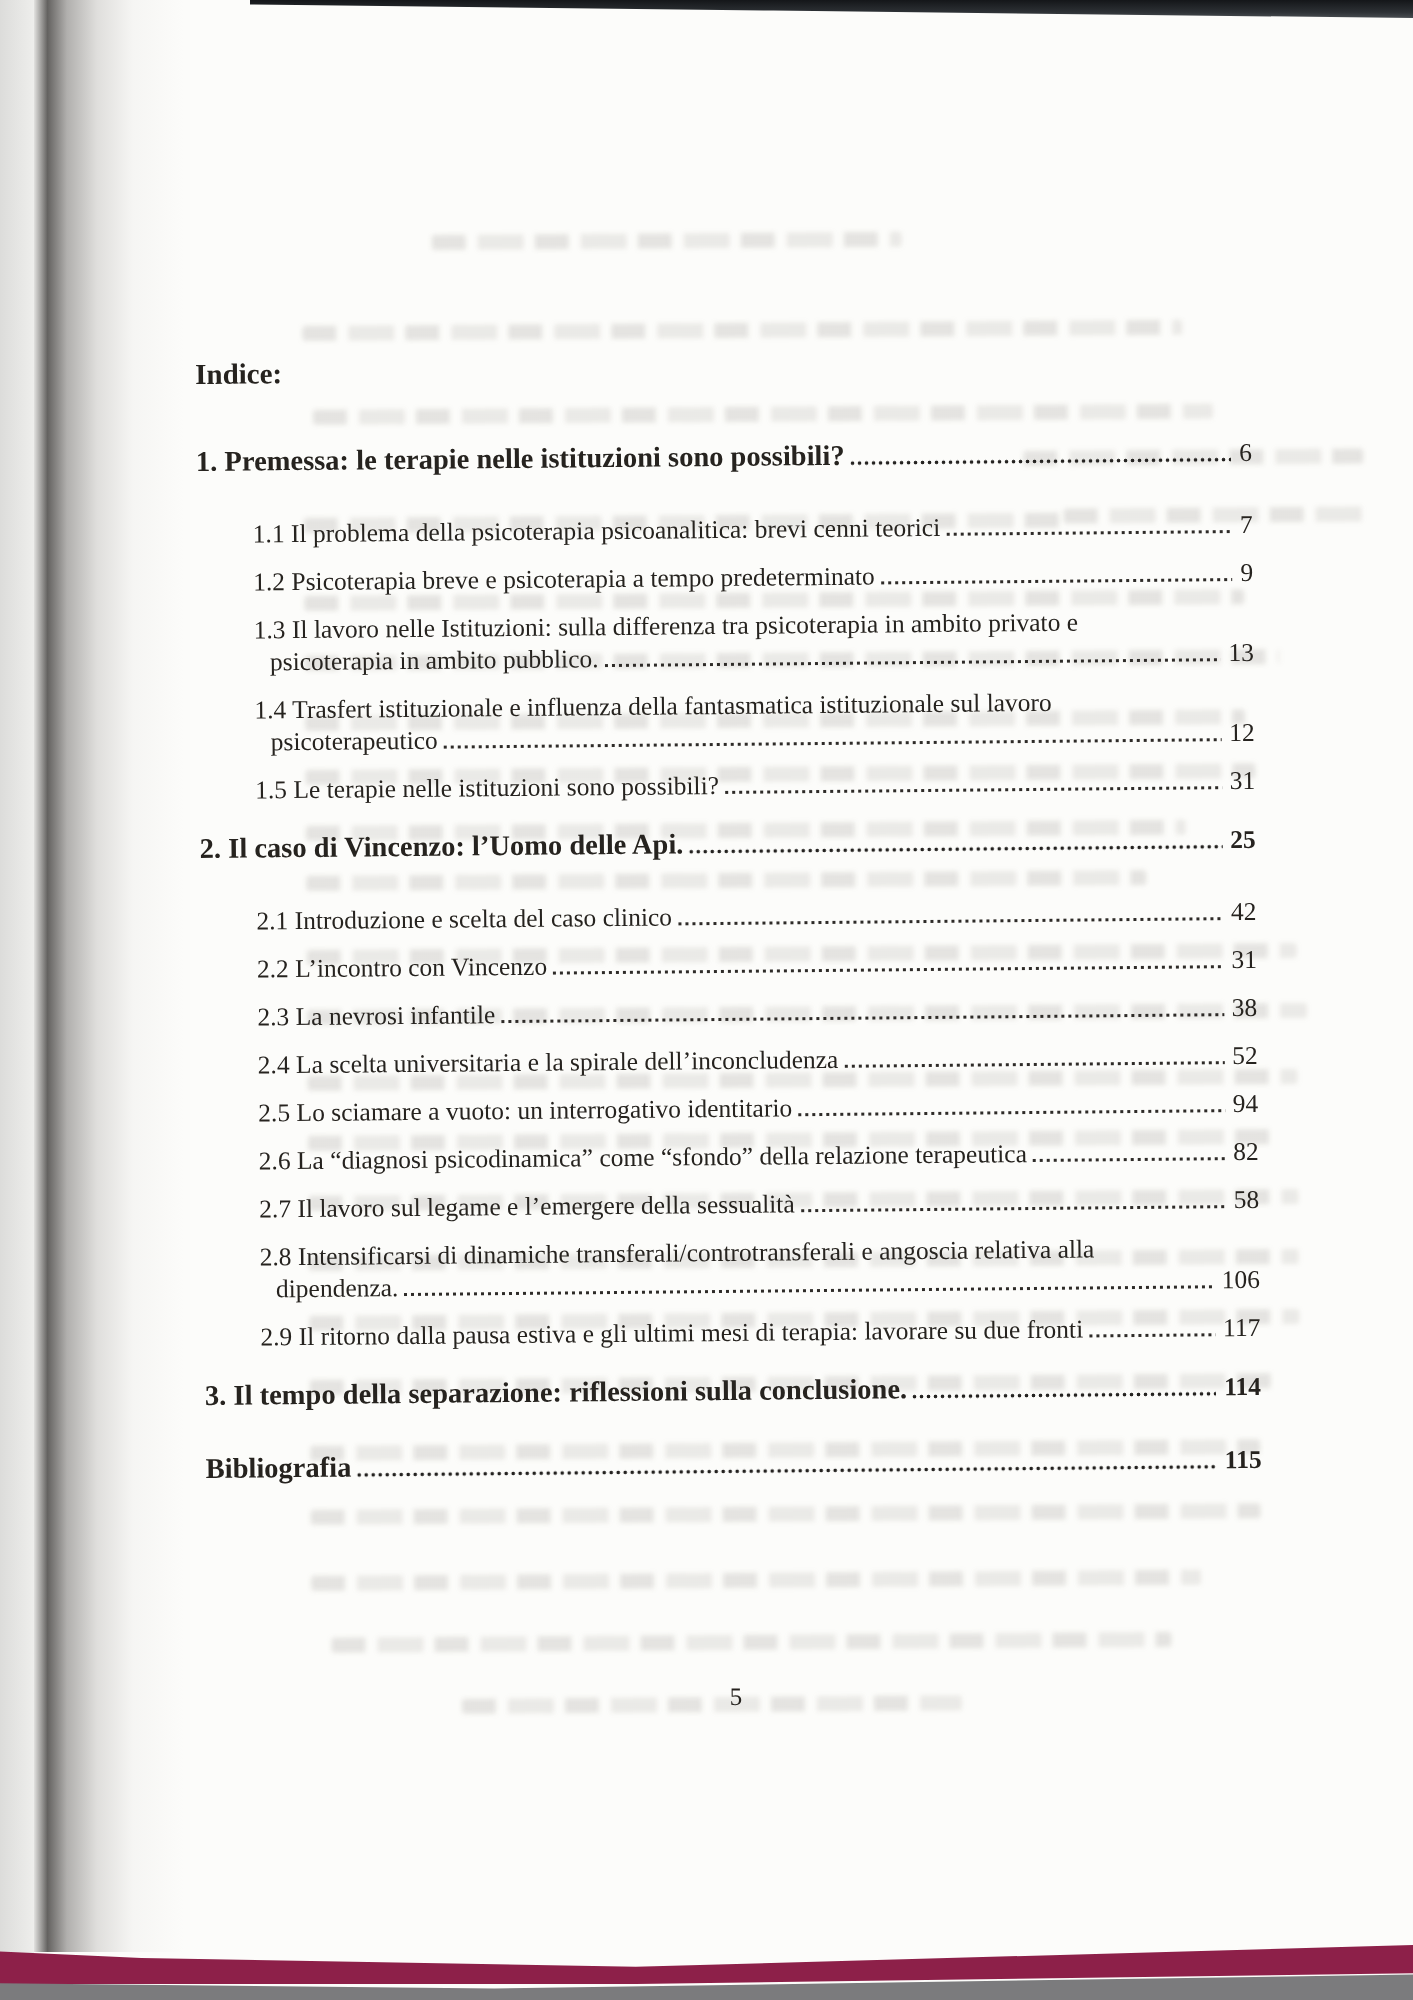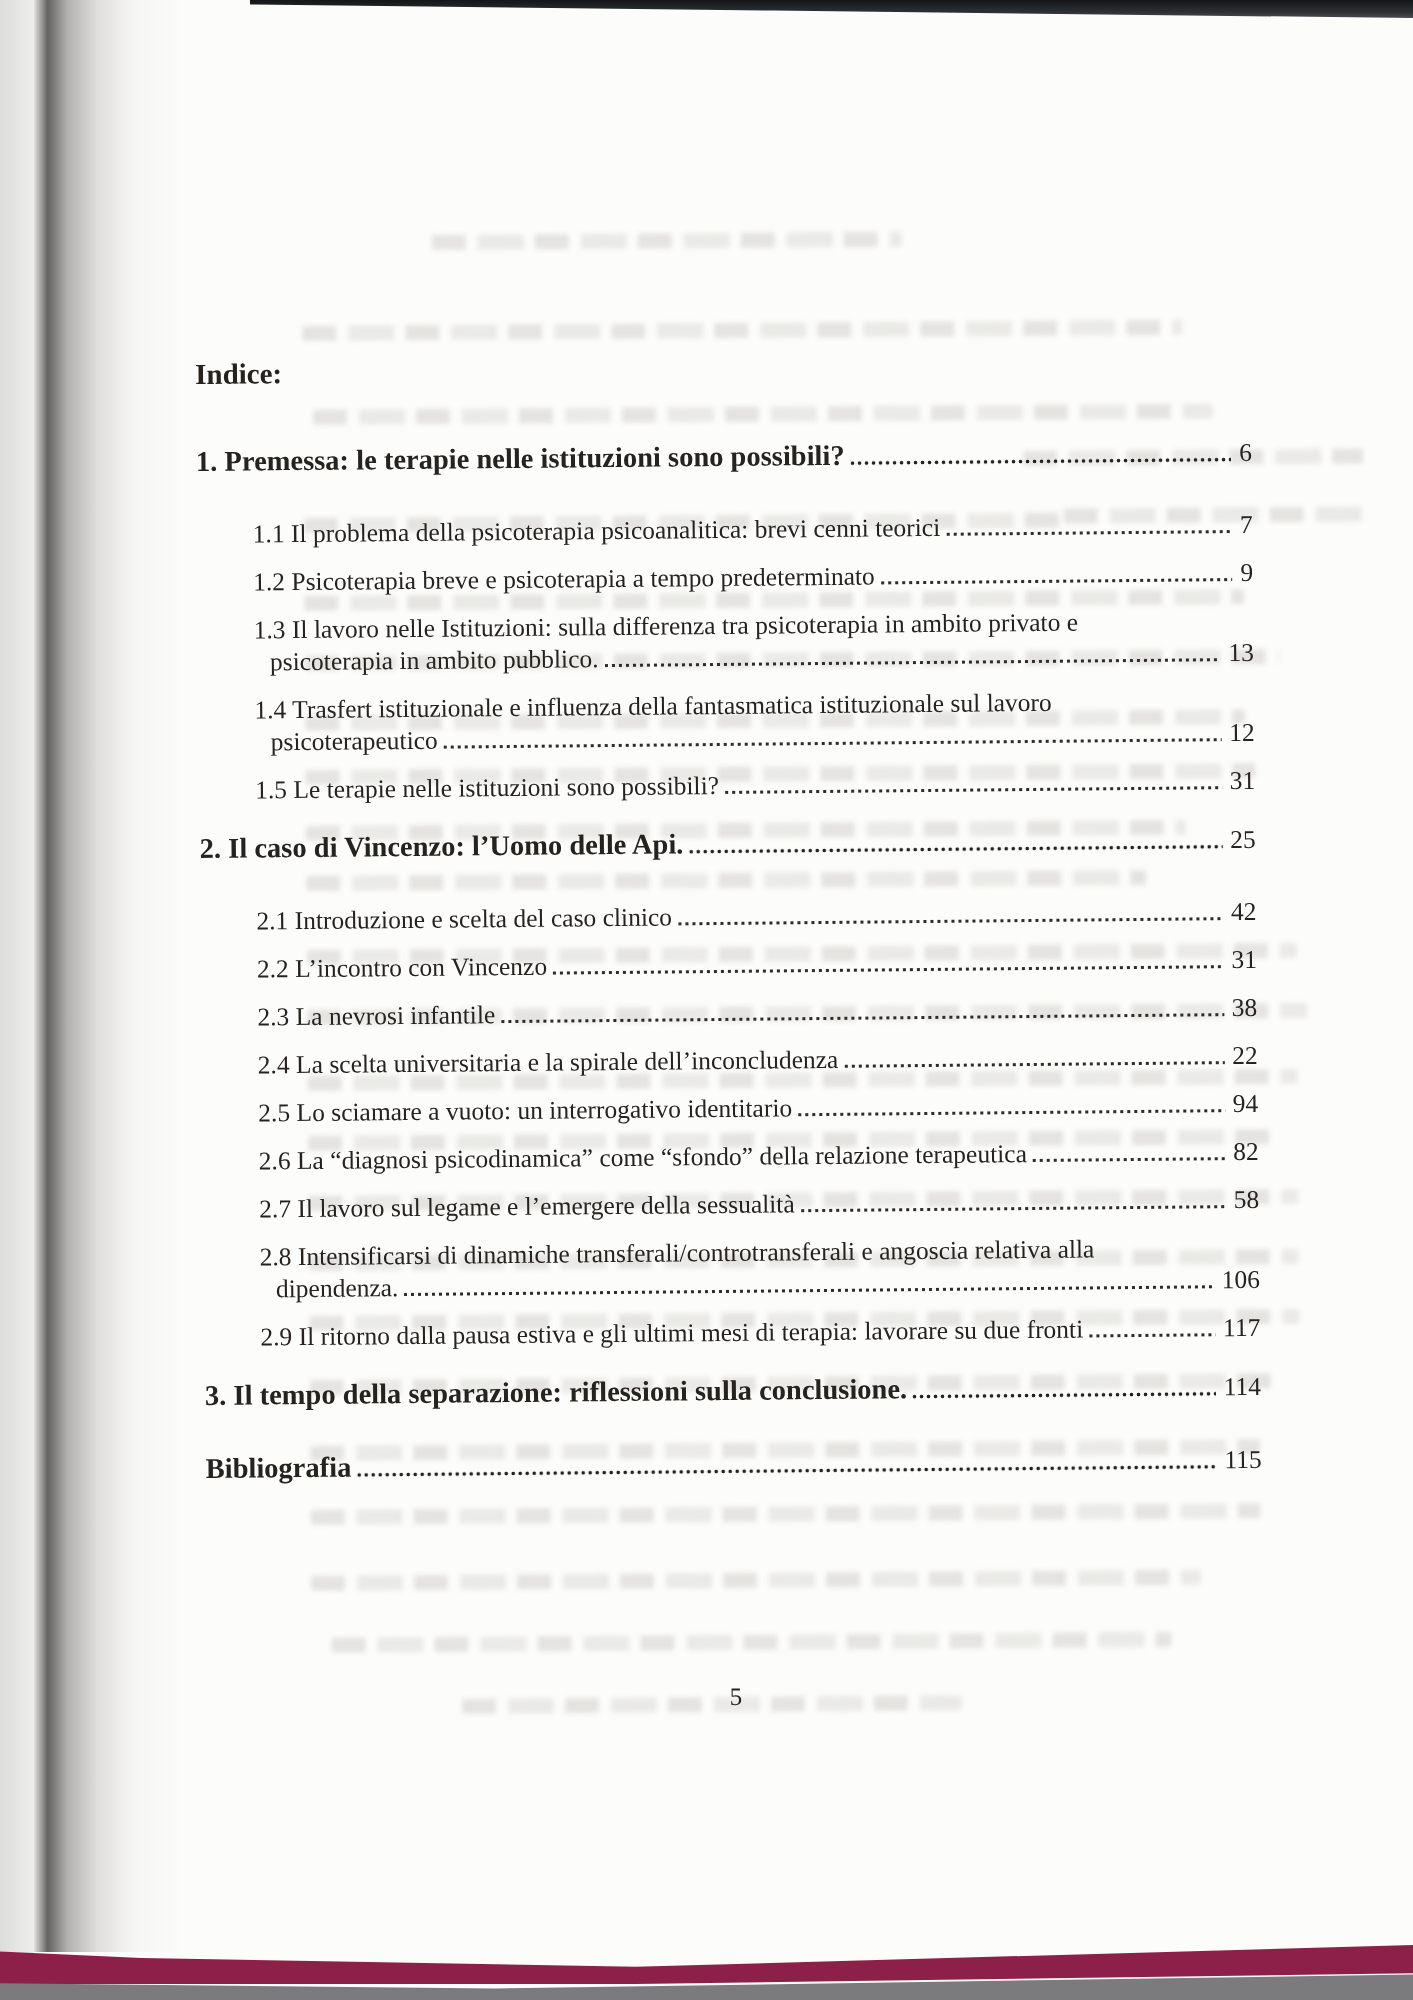--- a/index.html
+++ b/index.html
@@ -72,21 +72,21 @@
   .leader{
     flex:1;min-width:14px;align-self:flex-end;height:6px;
     margin:0 8px 7px 4px;
     background-image:radial-gradient(circle,#2e2b28 1.5px,transparent 1.9px);
     background-size:7px 5px;background-repeat:repeat-x;background-position:left bottom;
   }
   .level0 .leader{
     background-image:radial-gradient(circle,#242220 1.7px,transparent 2.1px);
   }
   .pagenum{white-space:nowrap;}
-  .pagenum.pbold{font-weight:normal;}
+  .pagenum.pbold{font-weight:bold;}
   .footer{
     text-align:center;font-size:25px;margin-top:200px;
   }
 </style>
 </head>
 <body>
 
 <div id="ghost-layer">
     <div class="ghost" style="left: 430px; top: 238px; width: 470px;"></div>
     <div class="ghost" style="left: 300px; top: 328px; width: 880px;"></div>
@@ -191,21 +191,21 @@
         <div class="toc-line">
           <span class="label">2.3 La nevrosi infantile</span>
           <span class="leader"></span>
           <span class="pagenum">38</span>
         </div>
       </div>
       <div class="toc-entry level1">
         <div class="toc-line">
           <span class="label">2.4 La scelta universitaria e la spirale dell’inconcludenza</span>
           <span class="leader"></span>
-          <span class="pagenum">22</span>
+          <span class="pagenum">52</span>
         </div>
       </div>
       <div class="toc-entry level1">
         <div class="toc-line">
           <span class="label">2.5 Lo sciamare a vuoto: un interrogativo identitario</span>
           <span class="leader"></span>
           <span class="pagenum">94</span>
         </div>
       </div>
       <div class="toc-entry level1">

